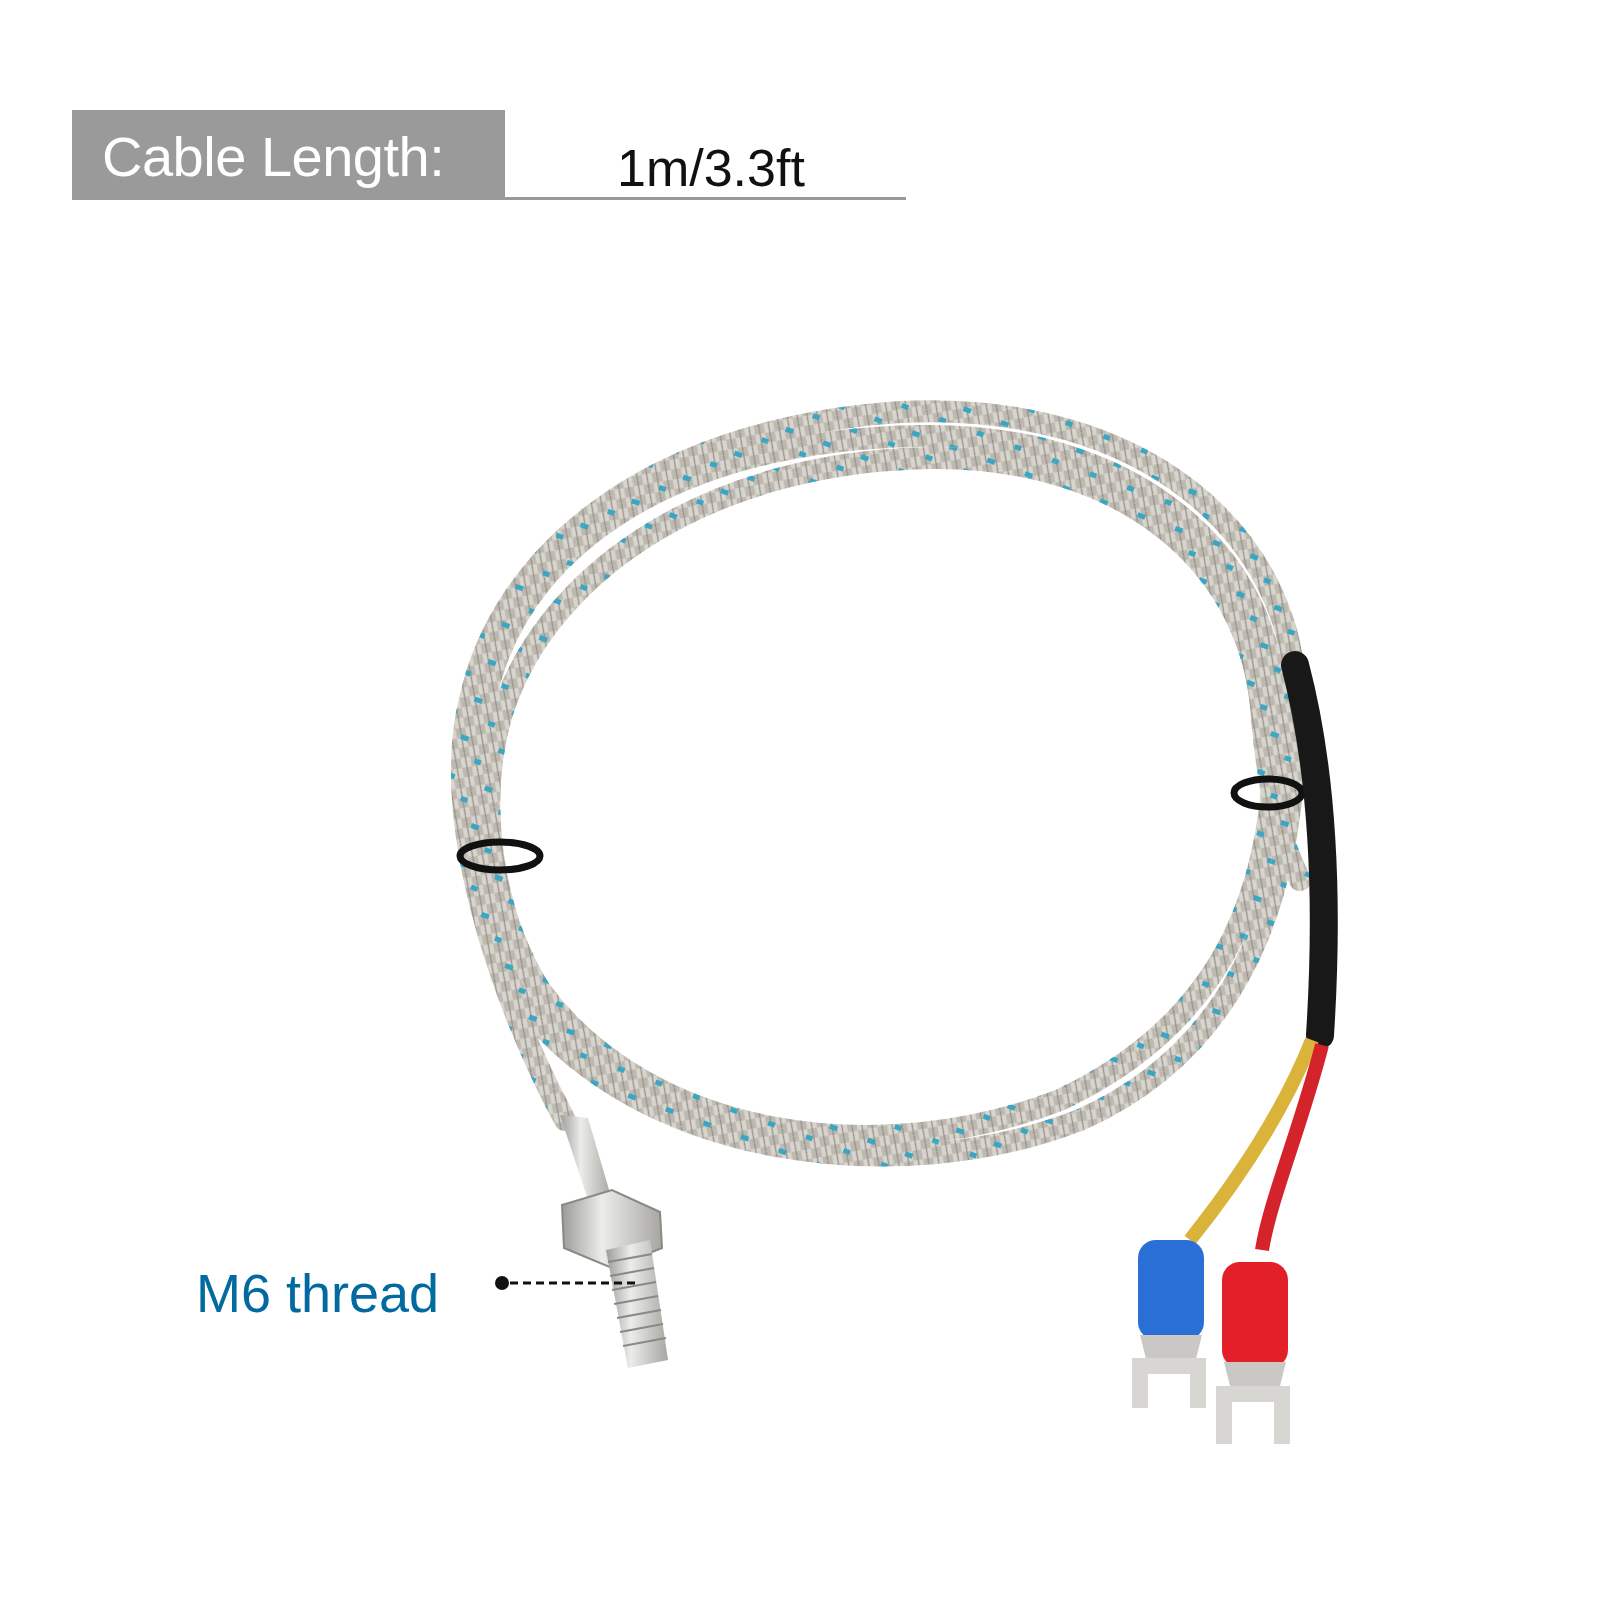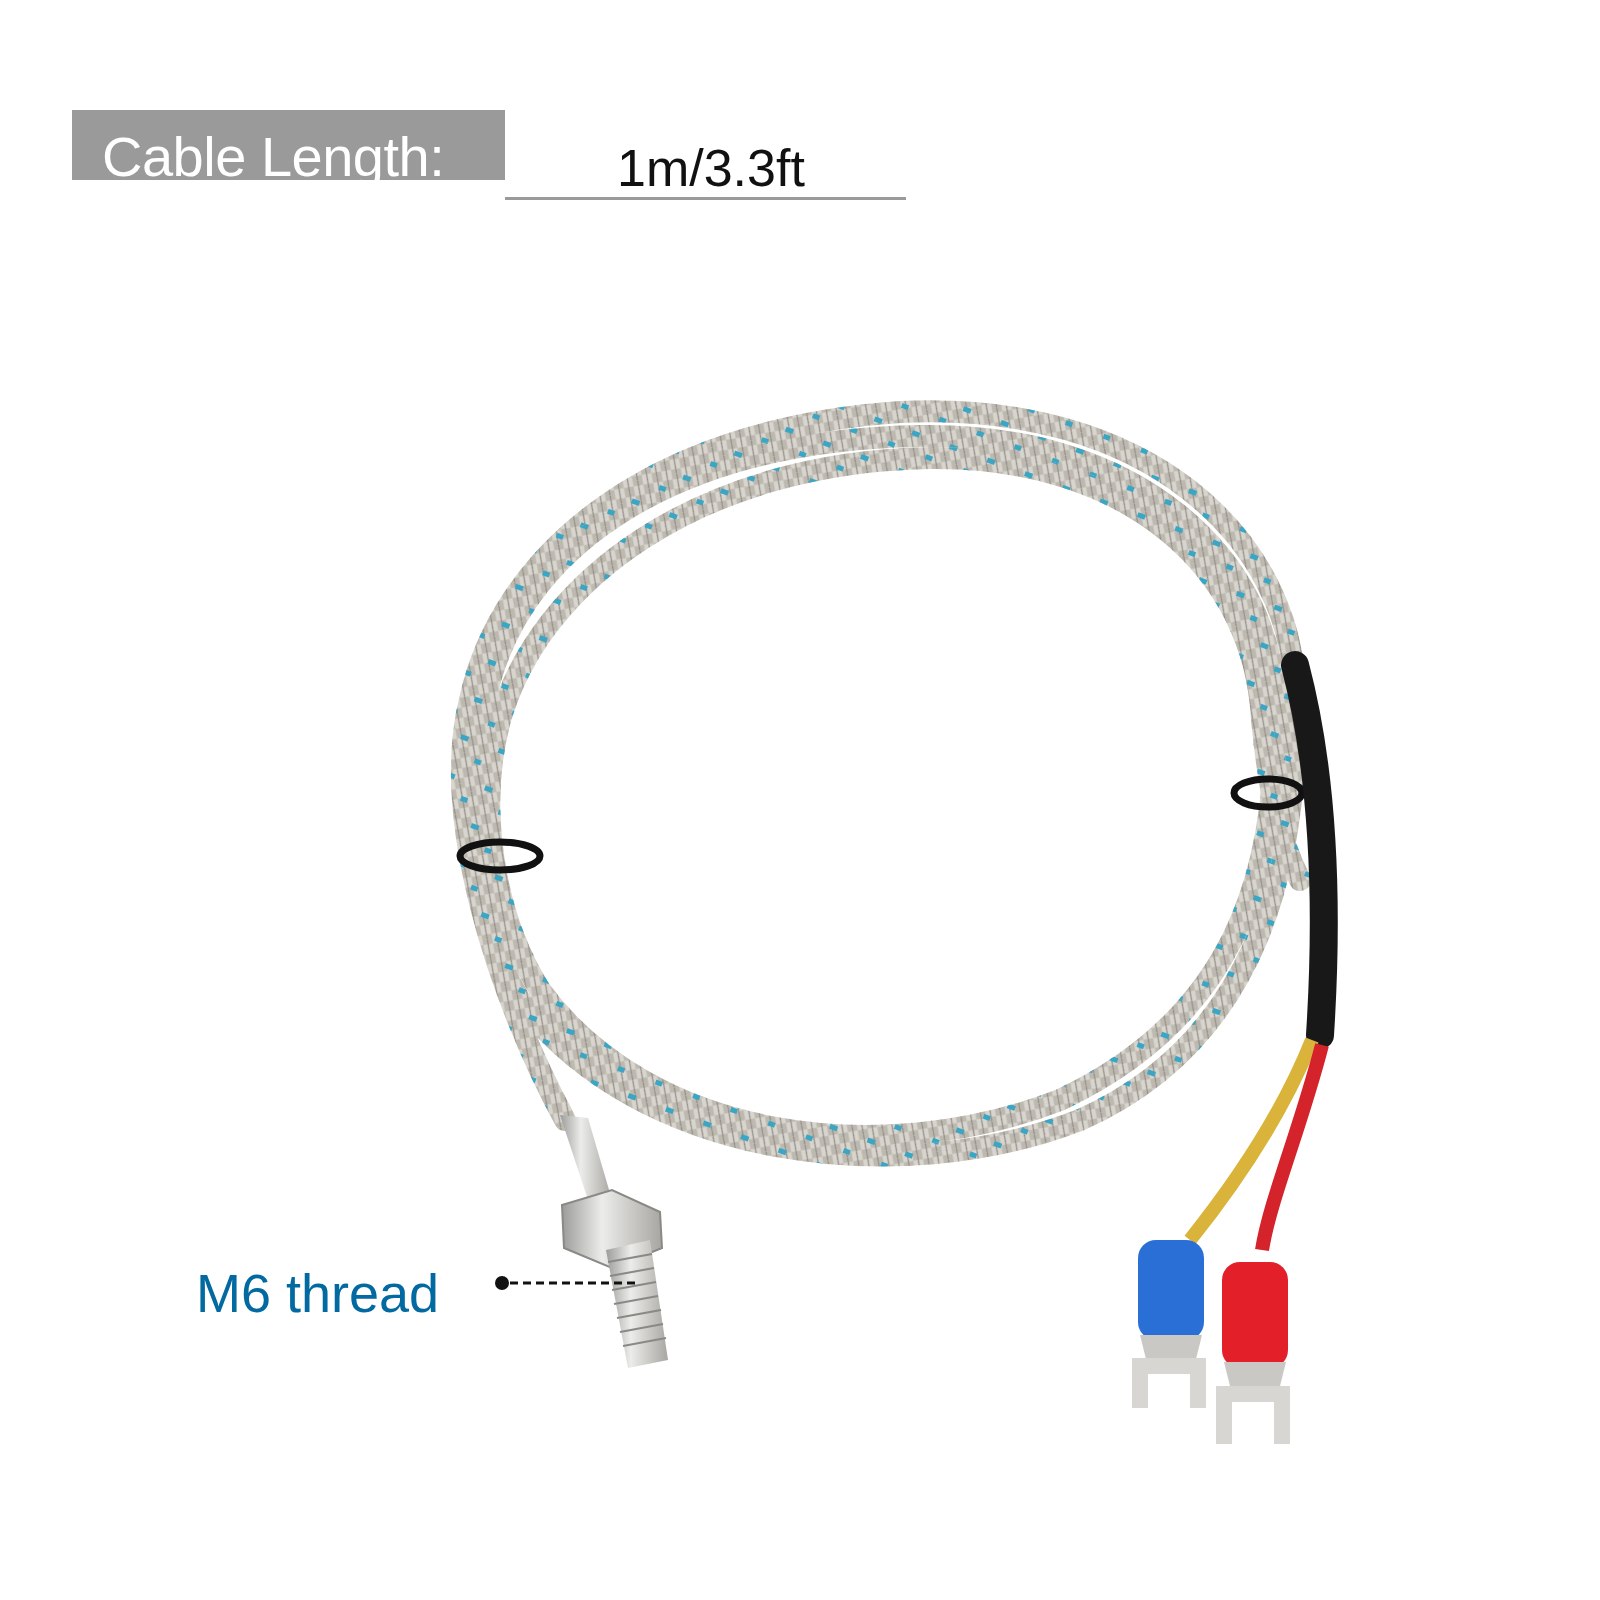--- a/index.html
+++ b/index.html
@@ -1,18 +1,18 @@
 <!DOCTYPE html>
 <html><head>
   <meta charset="utf-8">
   <style>
     html, body { margin:0; padding:0; background:#ffffff; }
     body { width:1600px; height:1600px; position:relative; overflow:hidden; font-family:"Liberation Sans", sans-serif; }
     .spec-bar { position:absolute; left:72px; top:110px; width:834px; height:90px; }
-    .spec-label-box { position:absolute; left:0; top:0; width:433px; height:70px; background:#9a9a9a; }
+    .spec-label-box { position:absolute; left:0; top:0; width:433px; height:90px; background:#9a9a9a; }
     .spec-label { position:absolute; left:30px; top:14px; font-size:56px; color:#ffffff; letter-spacing:-0.5px; }
     .spec-value { position:absolute; left:545px; top:28px; font-size:52px; color:#111111; }
     .spec-underline { position:absolute; left:433px; top:87px; width:401px; height:3px; background:#9a9a9a; }
     .illustration { position:absolute; left:0; top:0; width:1600px; height:1600px; }
     .callout-label { position:absolute; left:196px; top:1262px; font-size:54px; color:#0369a1; }
   </style>
 </head>
 <body>
 
 <div class="spec-bar">

